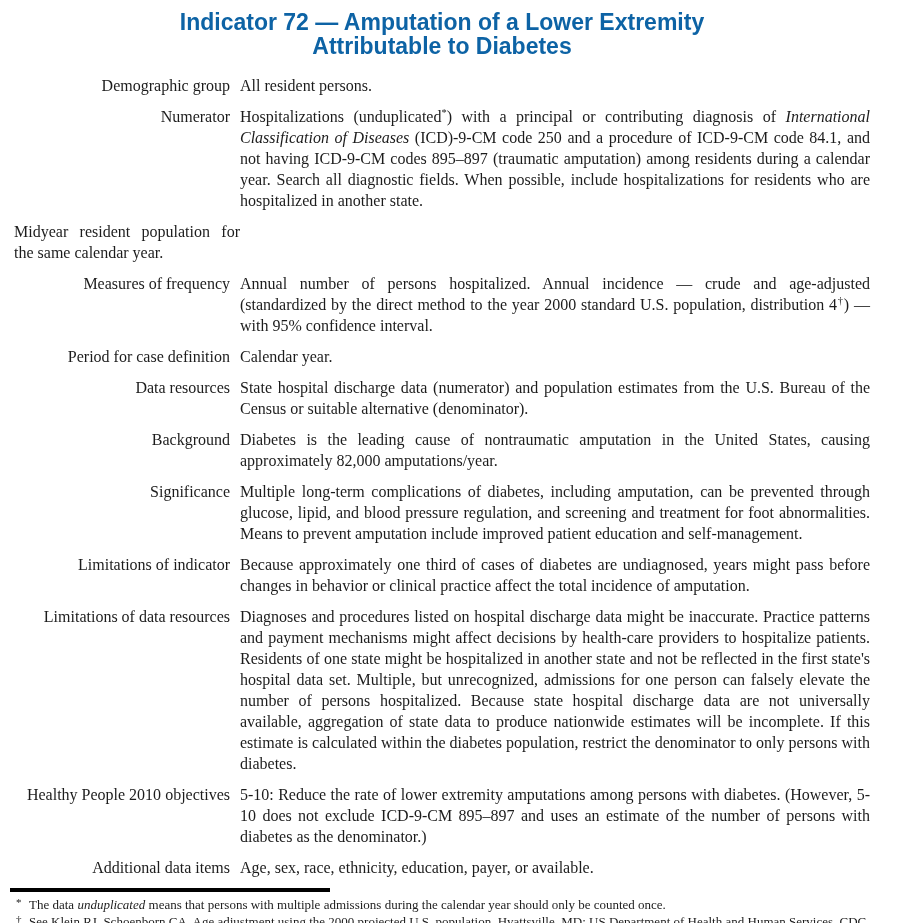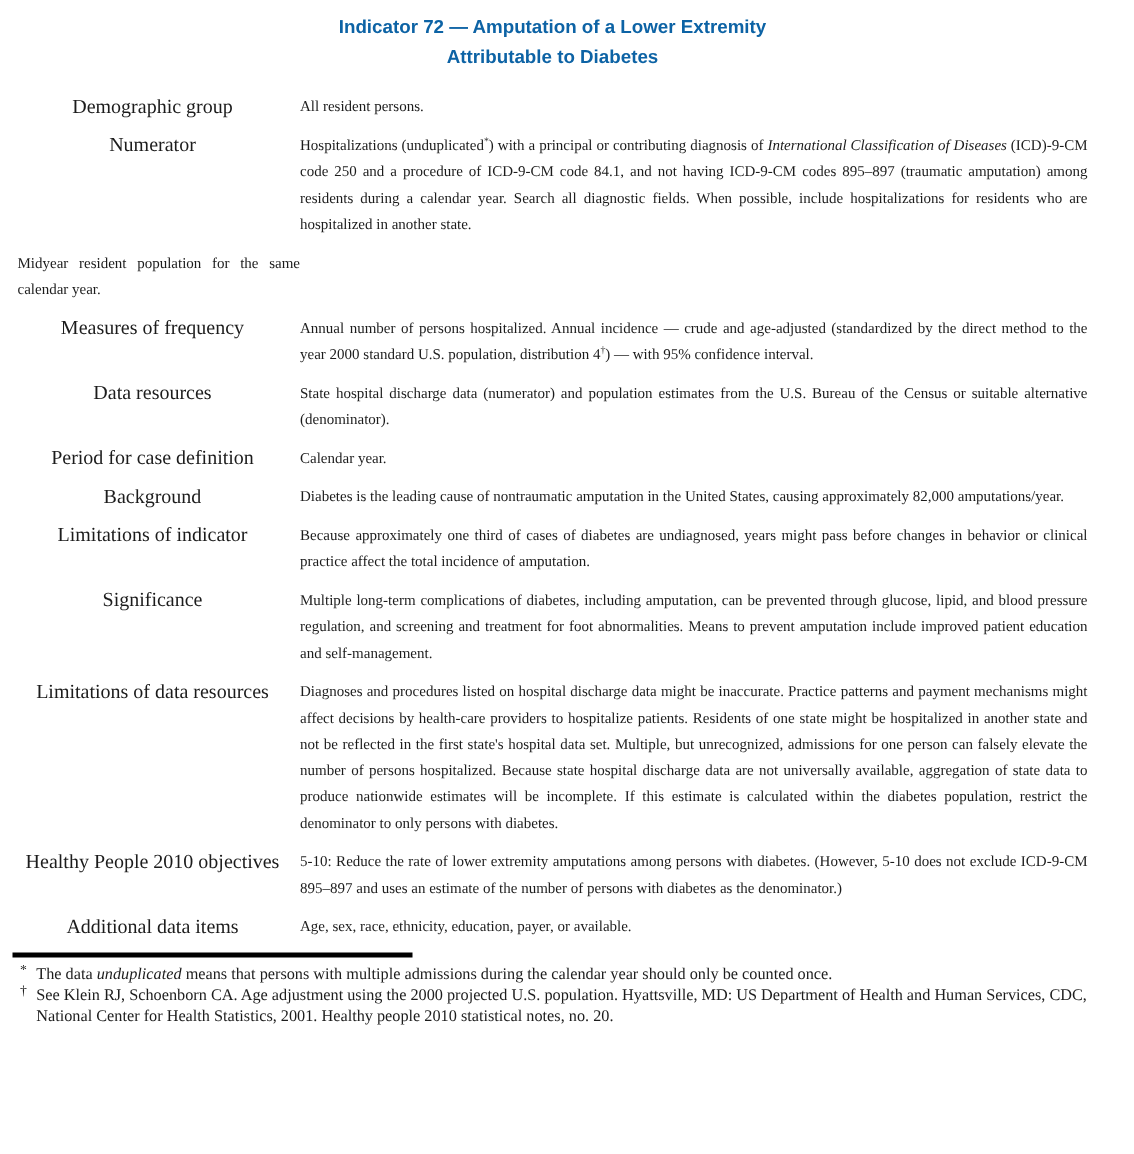--- a/index.html
+++ b/index.html
@@ -18,39 +18,39 @@
   }
   .page{
     padding:8px 37px 0 14px;
     width:907px;
   }
   h1.title{
     margin:2px 0 17px 0;
     text-align:center;
     font-family:"Liberation Sans", sans-serif;
     font-weight:bold;
-    font-size:15px;
+    font-size:23px;
     line-height:24px;
     color:var(--title-blue);
   }
   h1.title .title-line{display:block;}
   .rows{width:856px;}
   .row{
     display:grid;
     grid-template-columns:226px 1fr;
     margin-bottom:10px;
   }
   .row .label{
     font-size:16px;
     line-height:21px;
-    text-align:center;
+    text-align:right;
     padding-right:10px;
   }
   .row .content{
-    font-size:12px;
+    font-size:16px;
     line-height:21px;
     text-align:justify;
     hyphens:auto;
     -webkit-hyphens:auto;
   }
   sup{
     font-size:0.65em;
     vertical-align:super;
     line-height:0;
   }
@@ -99,42 +99,42 @@
   <div class="row">
     <div class="content"><span>Midyear resident population for the same calendar year.</span></div>
   </div>
 
   <div class="row">
     <div class="label"><span>Measures of frequency</span></div>
     <div class="content"><span>Annual number of persons hospitalized. Annual incidence — crude and age-adjusted (standardized by the direct method to the year 2000 standard U.S. population, distribution 4</span><sup>†</sup><span>) — with 95% confidence interval.</span></div>
   </div>
 
   <div class="row">
-    <div class="label"><span>Data resources</span></div>
-    <div class="content"><span>State hospital discharge data (numerator) and population estimates from the U.S. Bureau of the Census or suitable alternative (denominator).</span></div>
+    <div class="label"><span>Period for case definition</span></div>
+    <div class="content"><span>Calendar year.</span></div>
   </div>
 
   <div class="row">
-    <div class="label"><span>Period for case definition</span></div>
-    <div class="content"><span>Calendar year.</span></div>
+    <div class="label"><span>Data resources</span></div>
+    <div class="content"><span>State hospital discharge data (numerator) and population estimates from the U.S. Bureau of the Census or suitable alternative (denominator).</span></div>
   </div>
 
   <div class="row">
     <div class="label"><span>Background</span></div>
     <div class="content"><span>Diabetes is the leading cause of nontraumatic amputation in the United States, causing approximately 82,000 amputations/year.</span></div>
   </div>
 
   <div class="row">
-    <div class="label"><span>Limitations of indicator</span></div>
-    <div class="content"><span>Because approximately one third of cases of diabetes are undiagnosed, years might pass before changes in behavior or clinical practice affect the total incidence of amputation.</span></div>
+    <div class="label"><span>Significance</span></div>
+    <div class="content"><span>Multiple long-term complications of diabetes, including amputation, can be prevented through glucose, lipid, and blood pressure regulation, and screening and treatment for foot abnormalities. Means to prevent amputation include improved patient education and self-management.</span></div>
   </div>
 
   <div class="row">
-    <div class="label"><span>Significance</span></div>
-    <div class="content"><span>Multiple long-term complications of diabetes, including amputation, can be prevented through glucose, lipid, and blood pressure regulation, and screening and treatment for foot abnormalities. Means to prevent amputation include improved patient education and self-management.</span></div>
+    <div class="label"><span>Limitations of indicator</span></div>
+    <div class="content"><span>Because approximately one third of cases of diabetes are undiagnosed, years might pass before changes in behavior or clinical practice affect the total incidence of amputation.</span></div>
   </div>
 
   <div class="row">
     <div class="label"><span>Limitations of data resources</span></div>
     <div class="content"><span>Diagnoses and procedures listed on hospital discharge data might be inaccurate. Practice patterns and payment mechanisms might affect decisions by health-care providers to hospitalize patients. Residents of one state might be hospitalized in another state and not be reflected in the first state's hospital data set. Multiple, but unrecognized, admissions for one person can falsely elevate the number of persons hospitalized. Because state hospital discharge data are not universally available, aggregation of state data to produce nationwide estimates will be incomplete. If this estimate is calculated within the diabetes population, restrict the denominator to only persons with diabetes.</span></div>
   </div>
 
   <div class="row">
     <div class="label"><span style="">Healthy People 2010</span><span> objectives</span></div>
     <div class="content"><span>5-10: Reduce the rate of lower extremity amputations among persons with diabetes. (However, 5-10 does not exclude ICD-9-CM 895–897 and uses an estimate of the number of persons with diabetes as the denominator.)</span></div>

